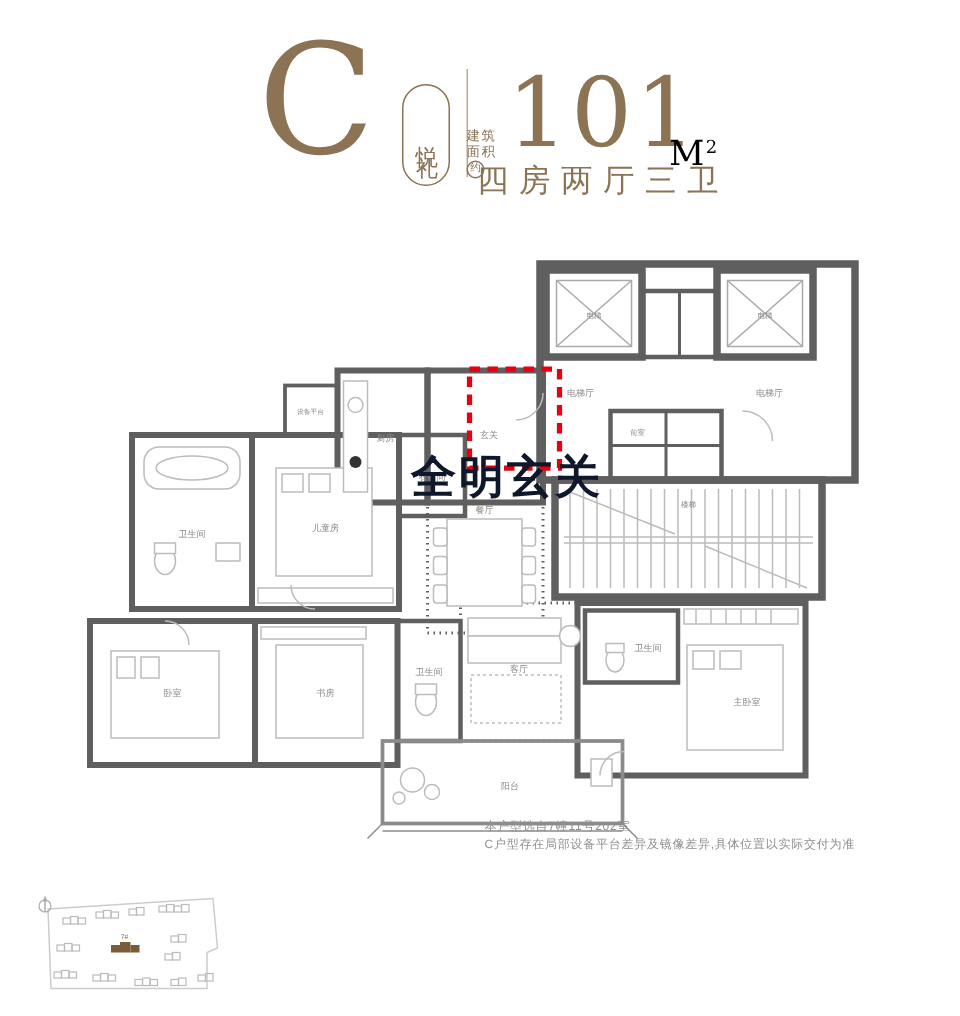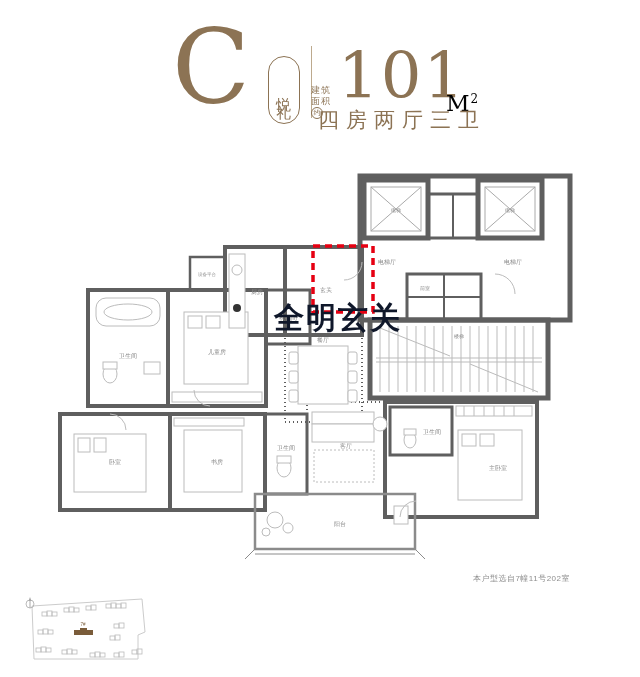--- a/index.html
+++ b/index.html
@@ -50,21 +50,21 @@
   }
   
   .plan{position:absolute;left:50px;top:162px;}
   .highlight-text{
     position:absolute;left:274px;top:298px;color:#0f172a;font-weight:bold;
     font-size:30px;letter-spacing:2px;white-space:nowrap;
     font-family:"Liberation Sans","DejaVu Sans",sans-serif;
   }
   
   .notes{
-    position:absolute;right:70px;top:573px;text-align:left;color:#8f8f8f;
+    position:absolute;right:70px;top:545px;text-align:left;color:#8f8f8f;
     font-size:8px;line-height:12px;letter-spacing:0.5px;
   }
   
   .siteplan{position:absolute;left:22px;top:592px;}
   svg text{font-family:"Liberation Sans","DejaVu Sans",sans-serif;}
 </style>
 </head>
 <body>
 
 <div class="type-letter">C</div>
@@ -250,20 +250,21 @@
   </g>
 
   <rect x="263" y="84" width="60" height="66" fill="none" stroke="#e60012" stroke-width="3.5" stroke-dasharray="7 5"></rect>
 </svg>
 </div>
 
 <div class="highlight-text">全明玄关</div>
 
 <div class="notes">
   <div>本户型选自7幢11号202室</div>
+  <div>C户型存在局部设备平台差异及镜像差异,具体位置以实际交付为准</div>
 </div>
 
 <div class="siteplan">
 <svg width="135" height="80" viewBox="0 0 135 80">
   <polygon points="10,14 120,7 123,40 116,43 116,67 12,67" fill="none" stroke="#cccccc" stroke-width="1"></polygon>
 
   <g stroke="#aaaaaa" fill="none">
     <circle cx="8" cy="12" r="4" stroke-width="0.8"></circle>
     <line x1="8" y1="16" x2="8" y2="7"></line>
     <polygon points="8,5 6.5,9 9.5,9" fill="#aaaaaa" stroke="none"></polygon>

